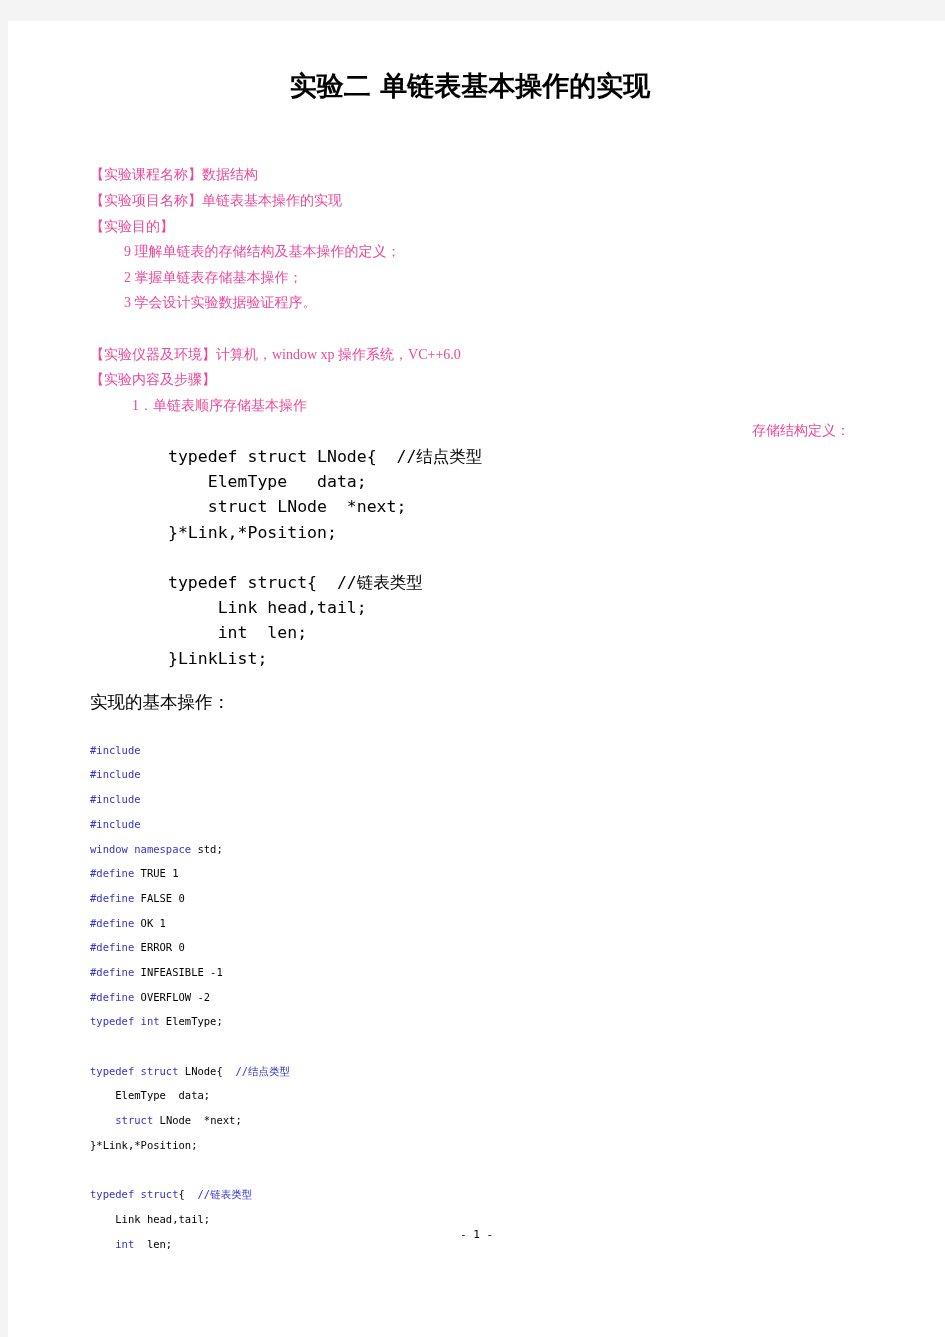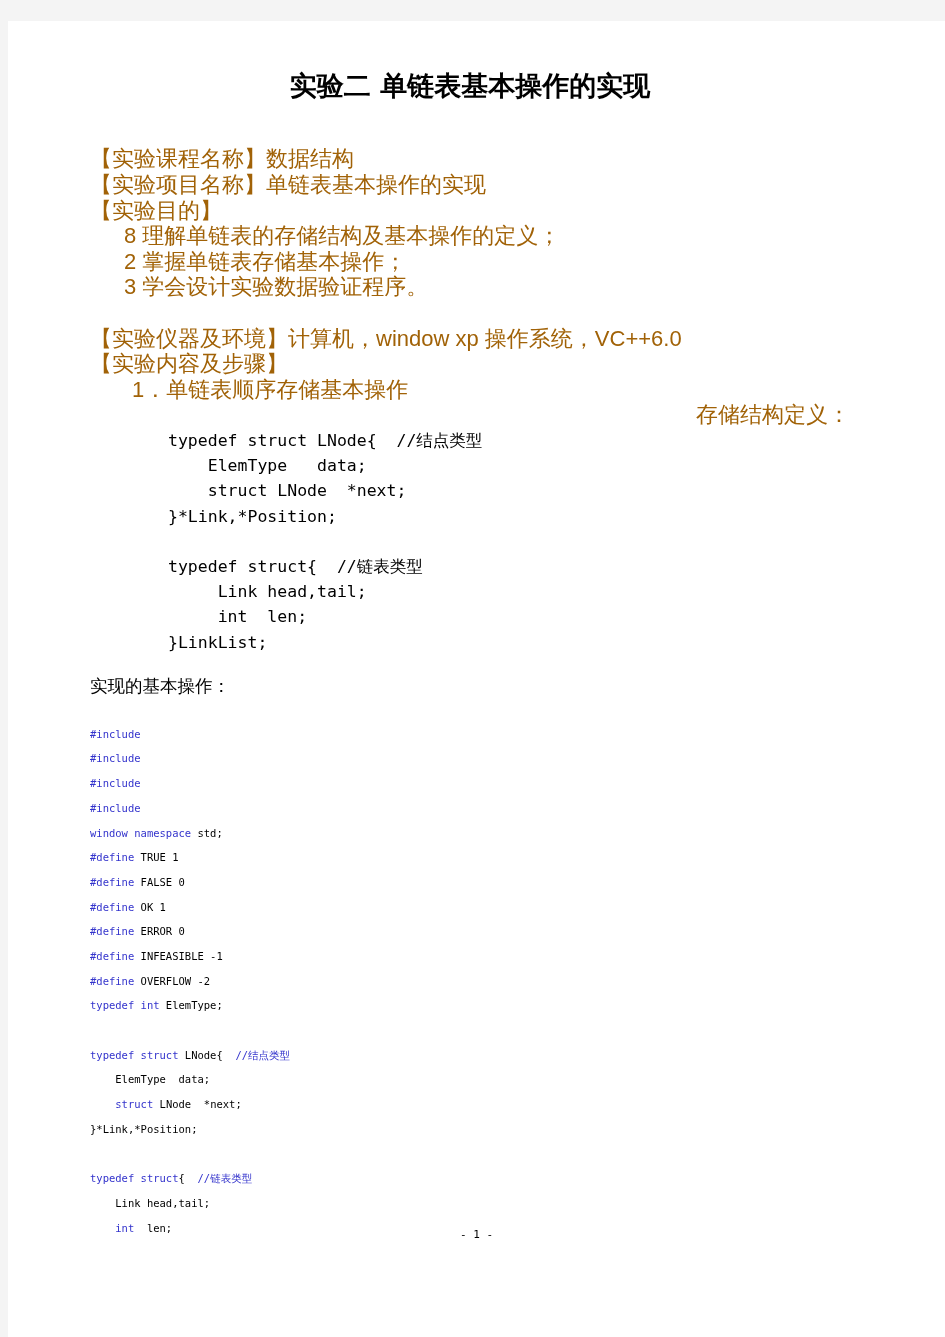--- a/index.html
+++ b/index.html
@@ -44,30 +44,30 @@
     width: 760px;
   }
 
   .doc-title {
     text-align: center;
     font-family: "DejaVu Sans", "Liberation Sans", sans-serif;
     font-weight: bold;
     font-size: 27px;
     letter-spacing: 0px;
     color: #000000;
-    margin: 0 0 44px 0;
+    margin: 0 0 60px 0;
     line-height: 1.2;
   }
 
   
   .body-line {
-    font-family: Liberation Sans, sans-serif;
-    font-size: 22px;
+    font-family: Liberation Serif, serif;
+    font-size: 14px;
     line-height: 25.6px;
-    color: #a16207;
+    color: #ec4899;
     white-space: pre;
   }
 
   .gap-line {
     height: 25.6px;
   }
 
   .indent-1 { padding-left: 34px; }
   .indent-2 { padding-left: 42px; }
   .indent-3 { padding-left: 62px; text-align: right; }
@@ -126,21 +126,21 @@
 
 <div id="page">
   <div id="content">
 
     <h1 class="doc-title">实验二  单链表基本操作的实现</h1>
 
     <div class="body-line">【实验课程名称】数据结构</div>
     <div class="body-line">【实验项目名称】单链表基本操作的实现</div>
     <div class="body-line">【实验目的】</div>
 
-    <div class="body-line indent-1">8 理解单链表的存储结构及基本操作的定义；</div>
+    <div class="body-line indent-1">9 理解单链表的存储结构及基本操作的定义；</div>
     <div class="body-line indent-1">2 掌握单链表存储基本操作；</div>
     <div class="body-line indent-1">3 学会设计实验数据验证程序。</div>
 
     <div class="gap-line"></div>
 
     <div class="body-line">【实验仪器及环境】计算机，window xp 操作系统，VC++6.0</div>
     <div class="body-line">【实验内容及步骤】</div>
     <div class="body-line indent-2">1．单链表顺序存储基本操作</div>
     <div class="body-line indent-3">存储结构定义：</div>
 

